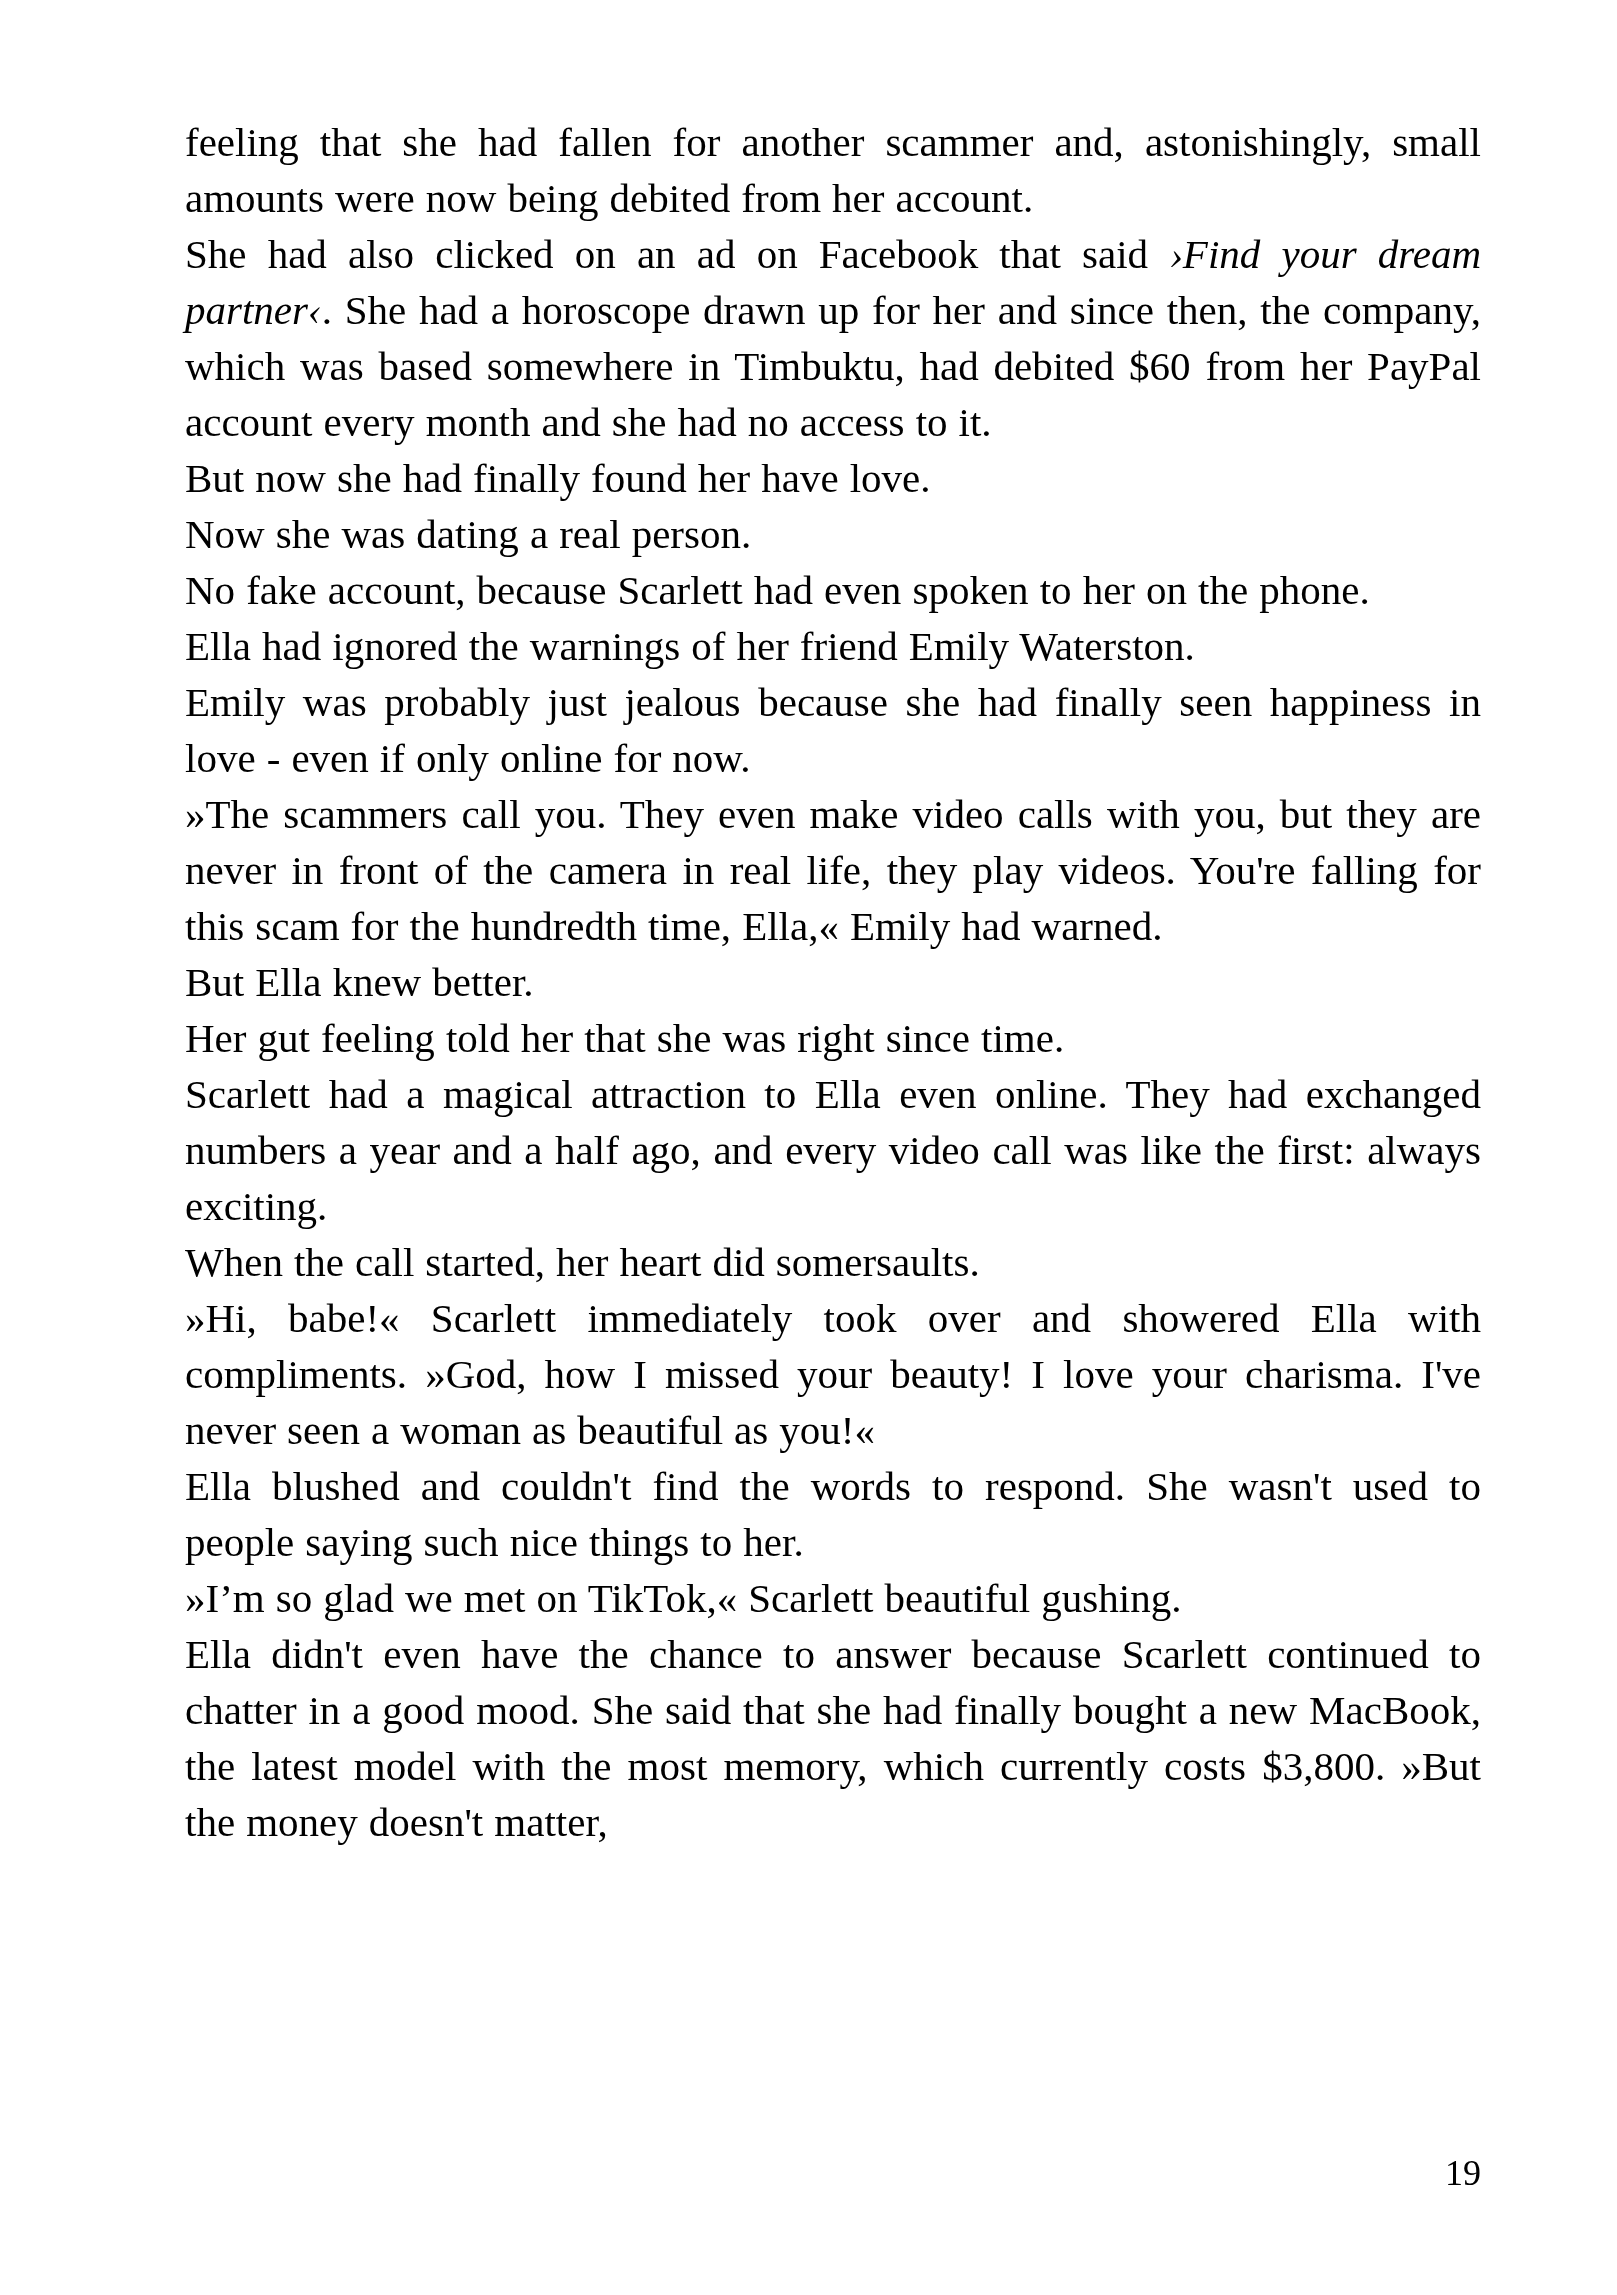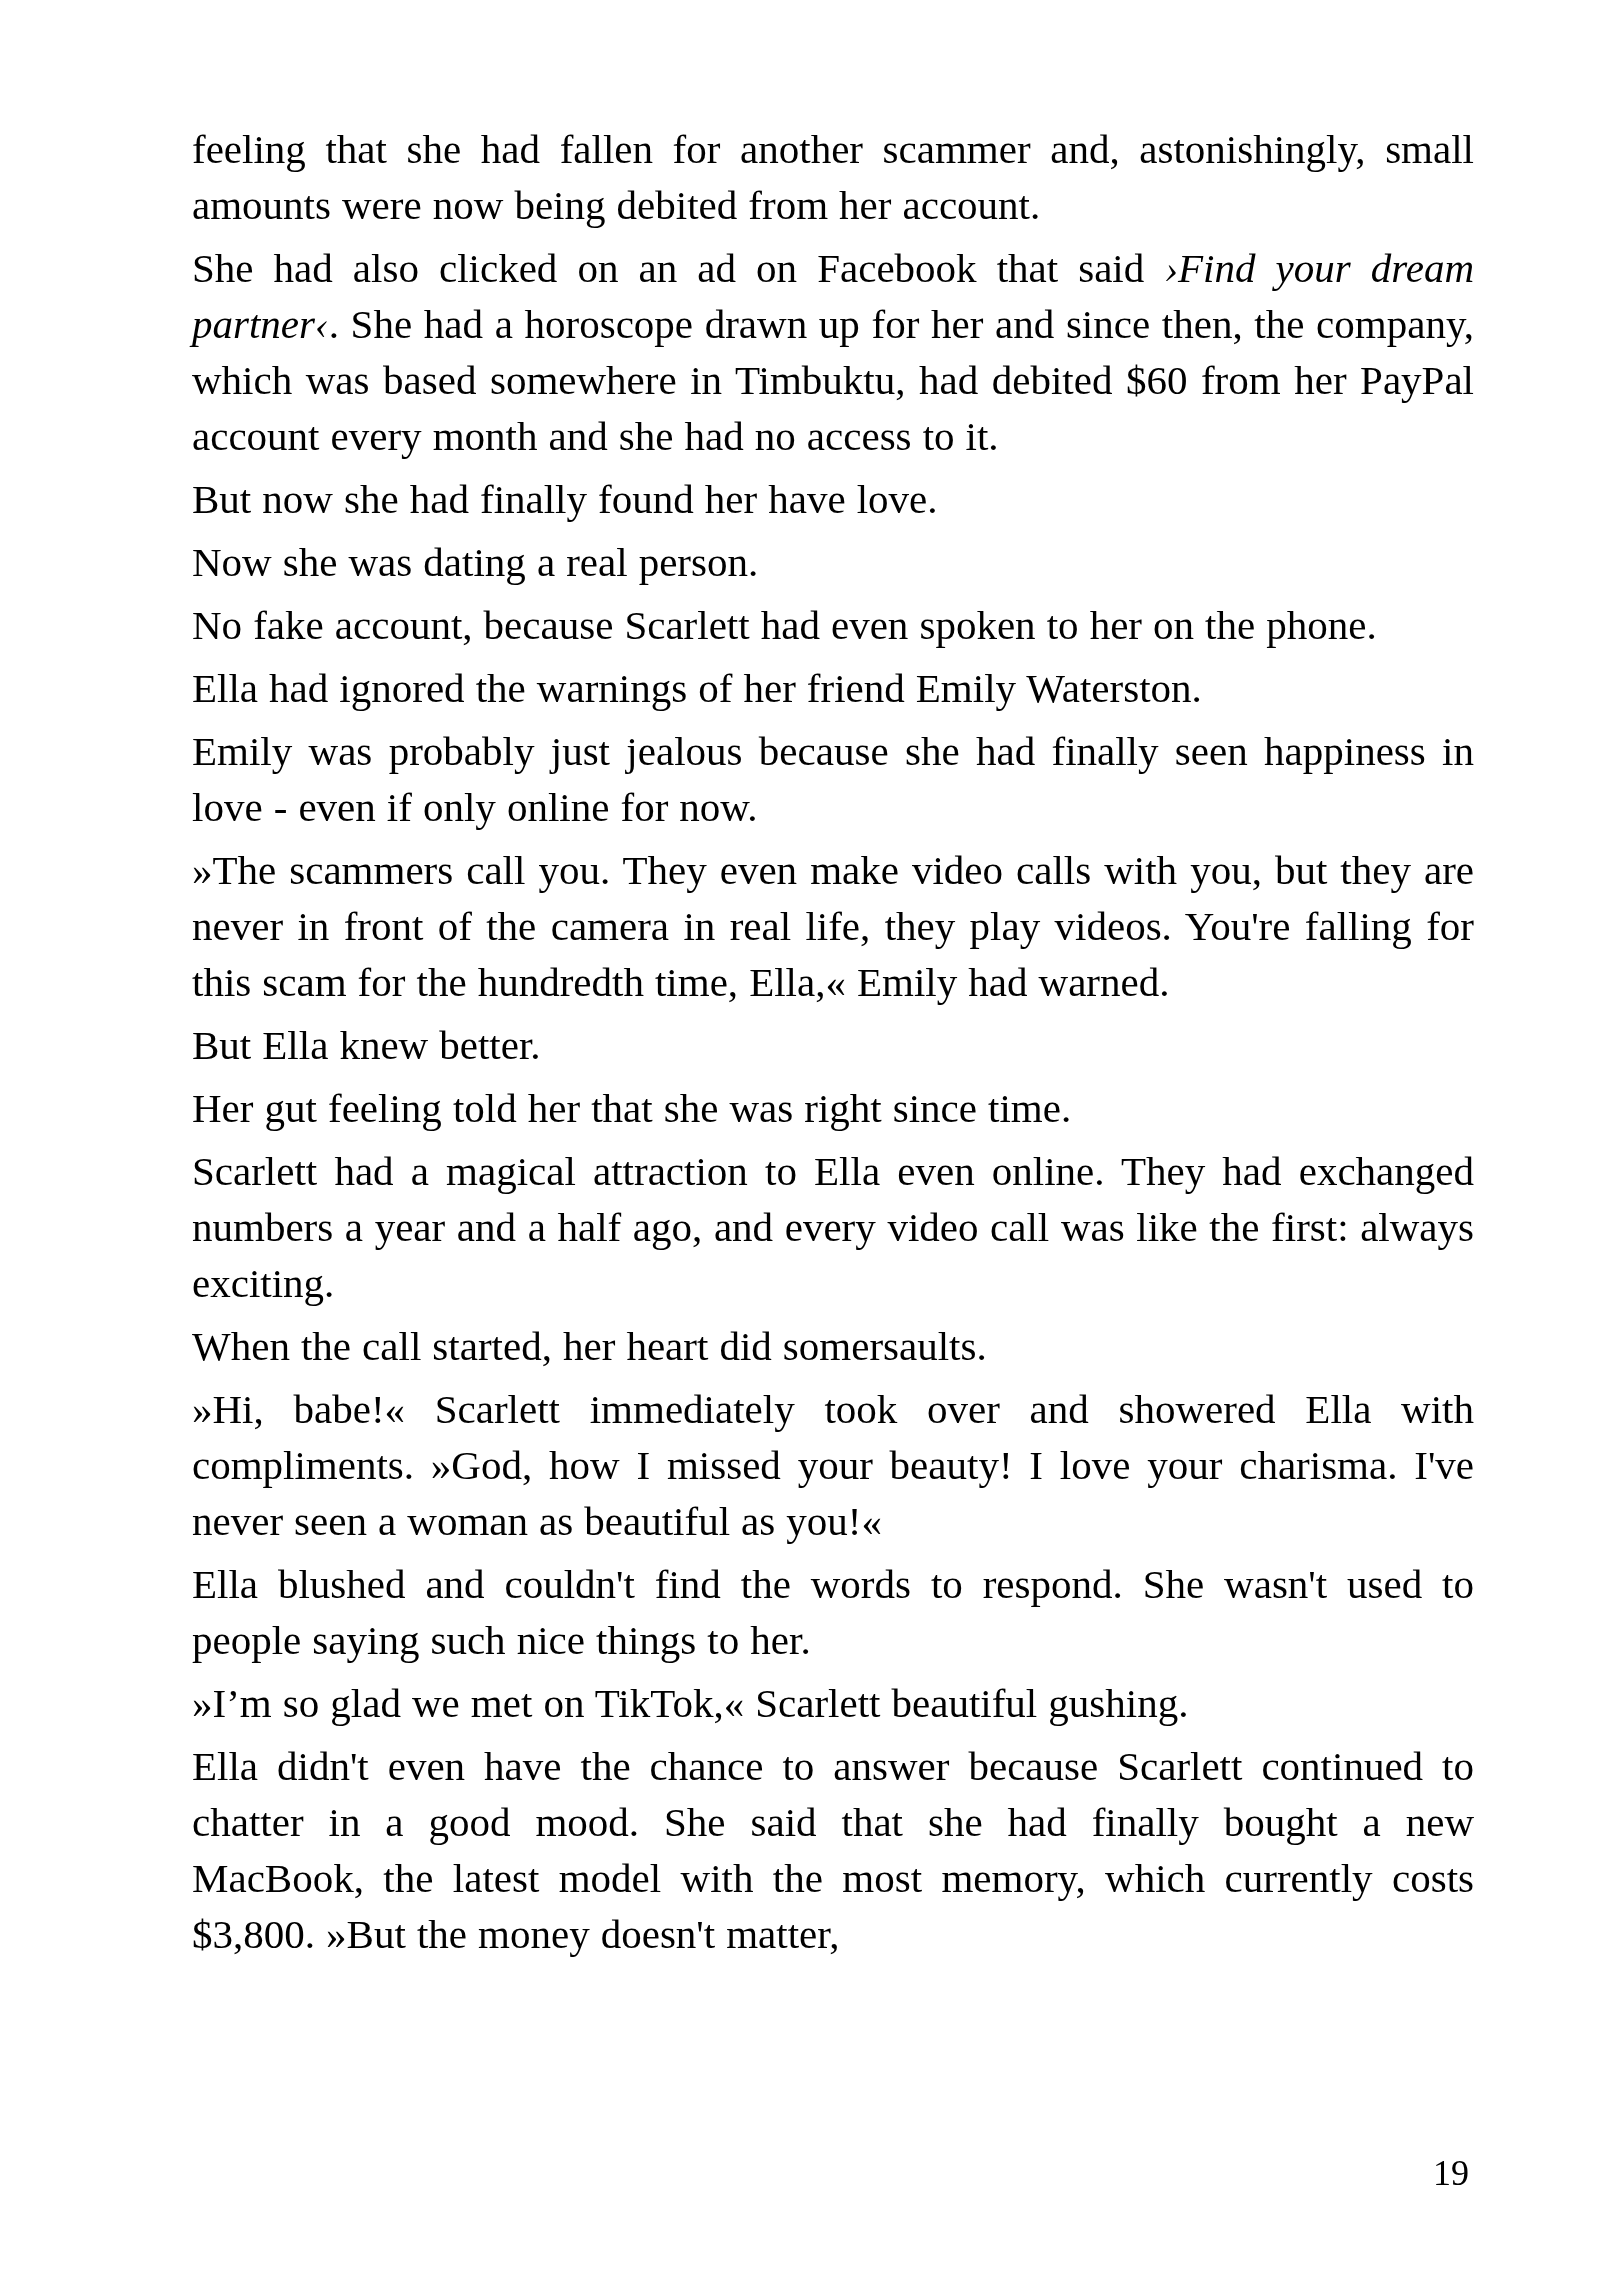--- a/index.html
+++ b/index.html
@@ -26,30 +26,30 @@
     width: 1296px;
     font-size: 41px;
     line-height: 56px;
     text-align: justify;
     text-justify: inter-word;
     hyphens: none;
     -webkit-hyphens: none;
     word-spacing: 0.02em;
   }
   .para {
-    margin: 7px;
+    margin: 0;
     padding: 0;
     text-indent: 0;
   }
   .para em {
     font-style: italic;
   }
   .page-number {
     position: absolute;
-    left: 173px;
+    left: 185px;
     top: 2155px;
     width: 1296px;
     text-align: right;
     font-size: 36px;
     line-height: 1;
   }
 </style>
 </head>
 <body>
 

